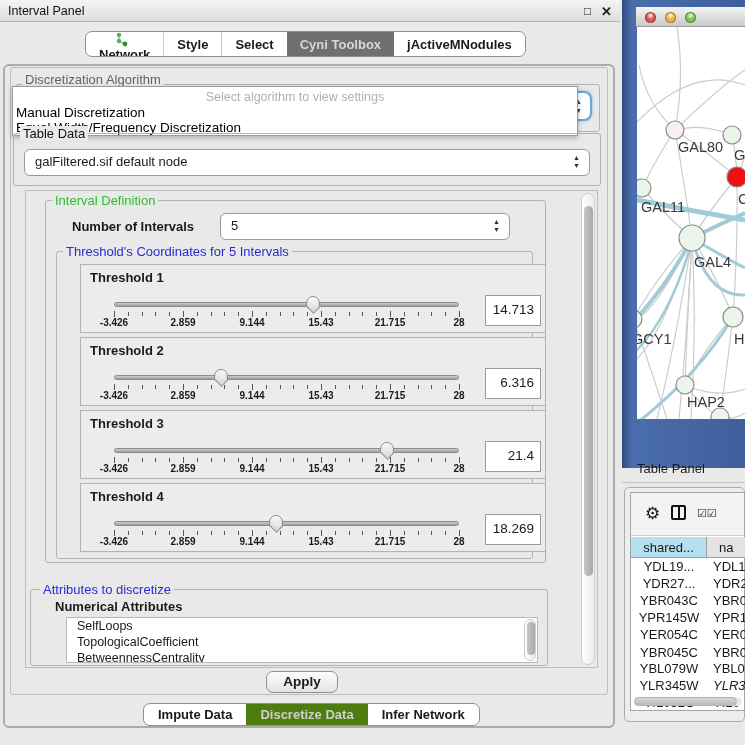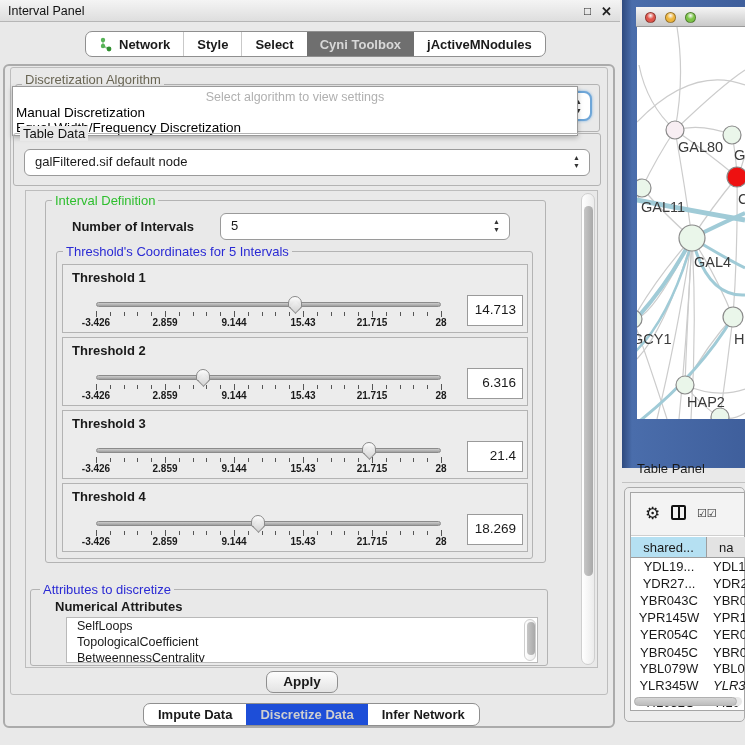--- a/index.html
+++ b/index.html
@@ -7,21 +7,21 @@
   body { font-family:"Liberation Sans", sans-serif; background:#e9e9e9; position:relative; overflow:hidden; color:#1a1a1a; }
   .abs { position:absolute; }
 
   
   #titlebar { left:0; top:0; width:620px; height:22px; background:linear-gradient(#f4f4f4,#dedede); border-bottom:1px solid #b6b6b6; }
   #titlebar .t { position:absolute; left:8px; top:4px; font-size:12.5px; color:#111; }
   .winicon { position:absolute; top:4px; font-size:12px; font-weight:bold; color:#222; cursor:default; }
 
   #toptabs { left:85px; top:31px; height:26px; display:inline-flex; background:#fff; border:1px solid #8f8f8f; border-radius:7px; overflow:hidden; }
   .ttab { display:flex; align-items:center; padding:0 13px; font-size:13px; font-weight:bold; color:#1a1a1a; border-left:1px solid #c9c9c9; white-space:nowrap; }
-  .ttab:first-child { border-left:none; }
+  .ttab:first-child { border-left:none;flex-direction:column; }
   .ttab.sel { background:#6f6f6f; color:#d8d8d8; border-left:none; }
   .ttab.sel + .ttab { border-left:none; }
   .neticon { width:14px; height:15px; margin-right:6px; }
 
   #winbox { left:3px; top:64px; width:612px; height:664px; border:2px solid #ababab; border-radius:6px; }
   #contentpanel { left:10px; top:67px; width:598px; height:628px; border:1px solid #bdbdbd; border-radius:3px; }
 
   .gtitle { position:absolute; font-size:13px; background:#e9e9e9; padding:0 3px; white-space:nowrap; }
   .groupbox { position:absolute; border:1px solid #b3b3b3; border-radius:3px; }
 
@@ -36,38 +36,38 @@
 
   .combo { position:absolute; background:#fff; border:1px solid #9a9a9a; border-radius:6px; font-size:13px; }
   .combo .val { position:absolute; left:10px; top:4px; }
   .combo .sp { position:absolute; right:9px; top:4px; font-size:7px; line-height:8px; color:#333; text-align:center; }
 
   
   #scrollarea { left:25px; top:190px; width:573px; height:478px; border:1px solid #bdbdbd; }
   .vsb-track { position:absolute; background:linear-gradient(90deg,#ffffff,#ececec); border:1px solid #cfcfcf; border-radius:7px; }
   .vsb-thumb { position:absolute; background:linear-gradient(90deg,#c6c6c6,#a9a9a9); border-radius:6px; }
 
-  .thpanel { position:absolute; left:62px; width:466px; height:69px; background:#ececec; border:1px solid #b3b3b3; }
+  .thpanel { position:absolute; left:80px; width:466px; height:69px; background:#ececec; border:1px solid #b3b3b3; }
   .thpanel .tt { position:absolute; left:9px; top:5px; font-size:13px; font-weight:bold; }
   .track { position:absolute; left:33px; top:37px; width:345px; height:5px; background:linear-gradient(#cdcdcd,#9e9e9e); border:1px solid #8b8b8b; border-radius:3px; }
   .tick { position:absolute; width:1px; background:#555; }
   .ticklbl { position:absolute; top:52px; font-size:10px; font-weight:bold; color:#1a1a1a; transform:translateX(-50%); white-space:nowrap; }
   .thumb { position:absolute; top:31px; width:14px; height:12px; background:linear-gradient(#fefefe,#d9d9d9); border:1px solid #8a8a8a; border-radius:7px 7px 2px 2px; z-index:2; }
   .thumb:after { content:""; position:absolute; left:2.2px; top:6px; width:8px; height:8px; background:linear-gradient(135deg,#f2f2f2,#d2d2d2); border:1px solid #8a8a8a; border-top:none; border-left:none; transform:rotate(45deg); }
   .valbox { position:absolute; left:404px; top:30px; width:56px; height:31px; background:#fff; border:1px solid #9a9a9a; font-size:13.5px; text-align:right; padding:6px 6px 0 0; }
 
   #attrlist { left:66px; top:617px; width:472px; height:46px; background:#fff; border:1px solid #b9b9b9; overflow:hidden; }
   .attritem { font-size:12.5px; line-height:16px; padding-left:10px; white-space:nowrap; }
 
   #applybtn { left:266px; top:671px; width:72px; height:22px; background:linear-gradient(#fdfdfd,#e3e3e3); border:1px solid #8f8f8f; border-radius:7px; font-size:13.5px; font-weight:bold; text-align:center; padding-top:2px; }
 
   #bottabs { left:143px; top:703px; height:23px; display:inline-flex; background:#fff; border:1px solid #8f8f8f; border-radius:7px; overflow:hidden; }
   .btab { display:flex; align-items:center; padding:0 14px; font-size:13px; font-weight:bold; border-left:1px solid #c9c9c9; white-space:nowrap; }
   .btab:first-child { border-left:none; }
-  .btab.sel { background:#1d4ed8; color:#cfcfcf; border-left:none;text-align:right; }
+  .btab.sel { background:#4d7c0f; color:#cfcfcf; border-left:none;text-align:right; }
   .btab.sel + .btab { border-left:none; }
 
   
   #netwin { left:622px; top:0; width:123px; height:468px; background:linear-gradient(90deg,#2e4a7e,#4a6dab 10px,#3f5f9c); }
   #nettitle { position:absolute; left:14px; top:7px; right:0; height:20px; background:linear-gradient(#f5f5f5,#c9c9c9); border-bottom:1px solid #9a9a9a; }
   .light { position:absolute; top:4.5px; width:11px; height:11px; border-radius:50%; border:0.5px solid rgba(0,0,0,.35); }
   #canvas { position:absolute; left:15px; top:27px; width:108px; height:392px; background:#fff; overflow:hidden; }
 
   
   #tp-title { left:622px; top:452px; width:123px; height:31px; border-bottom:1px solid #c2c2c2; }

